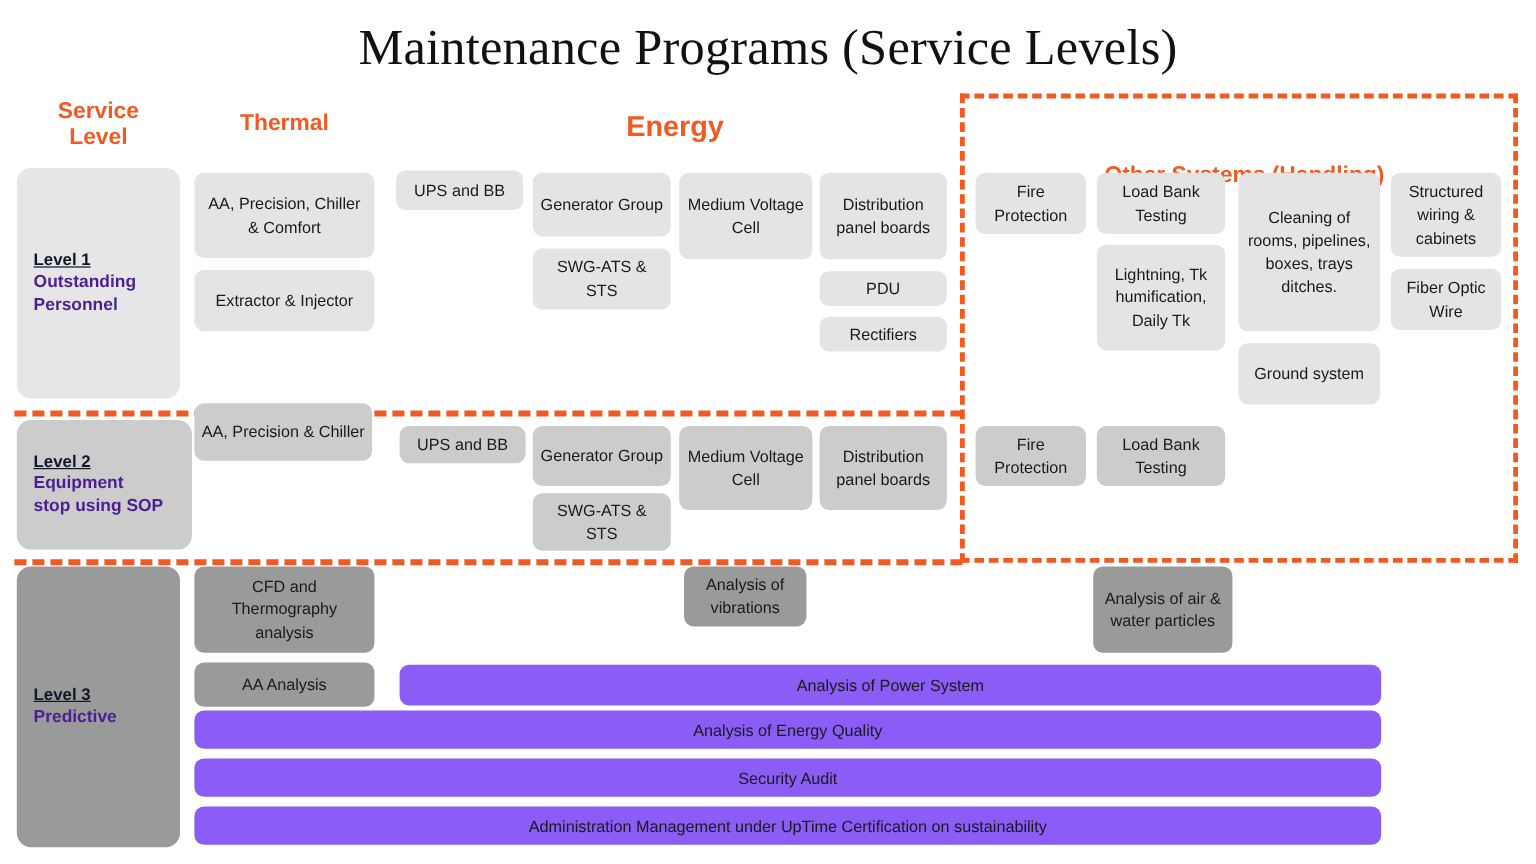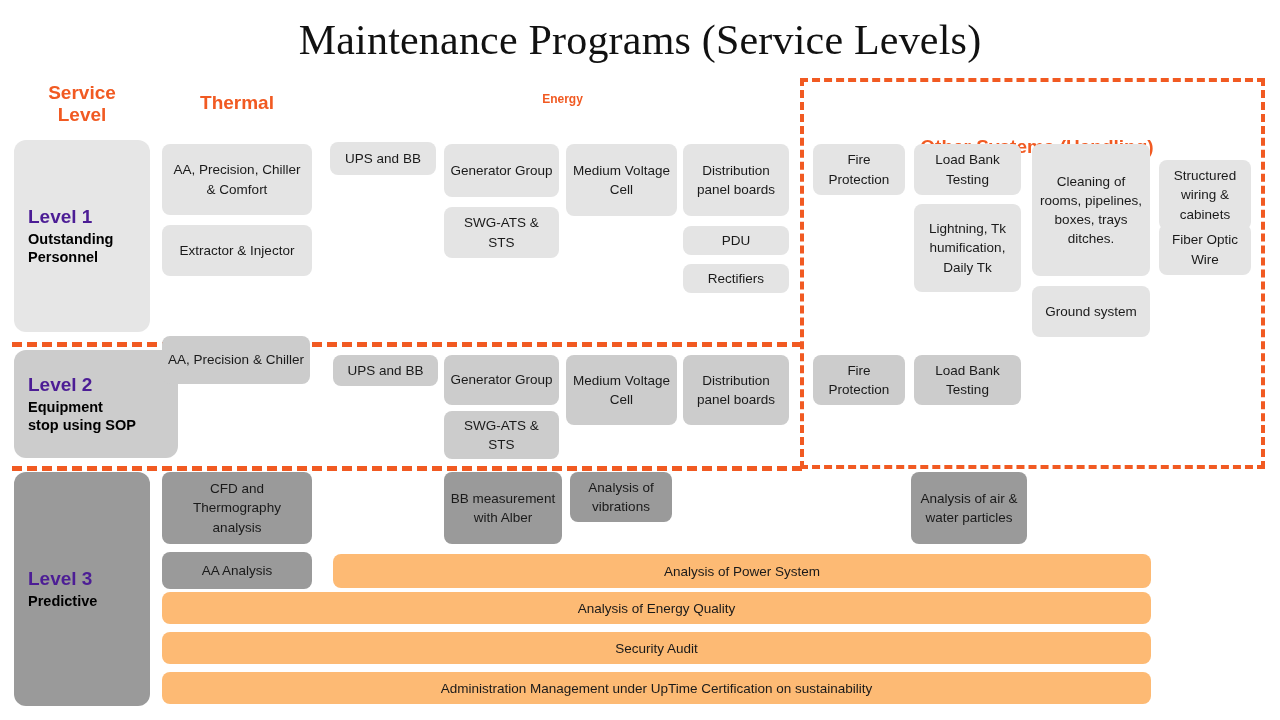--- a/index.html
+++ b/index.html
@@ -52,21 +52,21 @@
   .col-head.thermal {
     left: 162px;
     top: 92px;
     width: 150px;
     font-size: 19px;
   }
   .col-head.energy {
     left: 330px;
     top: 92px;
     width: 465px;
-    font-size: 12px;
+    font-size: 24px;
   }
   .col-head.other {
     left: 812px;
     top: 92px;
     width: 450px;
     font-size: 19px;
     margin-top: 44px;
   }
 
   
@@ -95,38 +95,39 @@
   .level-panel {
     position: absolute;
     border-radius: 12px;
     box-sizing: border-box;
     padding: 0 14px;
     display: flex;
     flex-direction: column;
     justify-content: center;
   }
   .level-panel .lvl-title {
-    font-size: 19px;
+    font-size: 14px;
     font-weight: bold;
-    color: #4c1d95;
+    color: #0f172a;
     line-height: 1.25;
     margin-bottom: 1px;
+    text-decoration: underline;
   }
   .level-panel .lvl-sub {
     font-size: 14.5px;
     font-weight: bold;
-    color: #000000;
+    color: #4c1d95;
     line-height: 1.3;
   }
   .level-panel.l1 {
     left: 14px; top: 140px; width: 136px; height: 192px;
     background: #e6e6e6;
   }
   .level-panel.l2 {
-    left: 14px; top: 350px; width: 164px; height: 108px;
+    left: 14px; top: 350px; width: 146px; height: 108px;
     background: #cccccc;
   }
   .level-panel.l3 {
     left: 14px; top: 472px; width: 136px; height: 234px;
     background: #9a9a9a;
   }
 
   
   .box {
     position: absolute;
@@ -141,21 +142,21 @@
     color: #1a1a1a;
     padding: 3px 6px;
   }
   .box.g1 { background: #e4e4e4; }
   .box.g2 { background: #cccccc; }
   .box.g3 { background: #9a9a9a; }
 
   .bar {
     position: absolute;
     border-radius: 8px;
-    background: #fdba74;
+    background: #8b5cf6;
     display: flex;
     align-items: center;
     justify-content: center;
     text-align: center;
     font-size: 13.5px;
     color: #1a1a1a;
     box-sizing: border-box;
   }
 </style>
 </head>
@@ -193,21 +194,21 @@
   <div class="box g1" style="left:566px; top:144px; width:111px; height:72px;">Medium Voltage Cell</div>
   <div class="box g1" style="left:683px; top:144px; width:106px; height:72px;">Distribution panel boards</div>
   <div class="box g1" style="left:683px; top:226px; width:106px; height:29px;">PDU</div>
   <div class="box g1" style="left:683px; top:264px; width:106px; height:29px;">Rectifiers</div>
 
   <div class="box g1" style="left:813px; top:144px; width:92px; height:51px;">Fire Protection</div>
   <div class="box g1" style="left:914px; top:144px; width:107px; height:51px;">Load Bank Testing</div>
   <div class="box g1" style="left:914px; top:204px; width:107px; height:88px;">Lightning, Tk humification, Daily Tk</div>
   <div class="box g1" style="left:1032px; top:144px; width:118px; height:132px;">Cleaning of rooms, pipelines, boxes, trays ditches.</div>
   <div class="box g1" style="left:1032px; top:286px; width:118px; height:51px;">Ground system</div>
-  <div class="box g1" style="left:1159px; top:144px; width:92px; height:70px;margin-top:16px;">Structured wiring &amp; cabinets</div>
+  <div class="box g1" style="left:1159px; top:144px; width:92px; height:70px;">Structured wiring &amp; cabinets</div>
   <div class="box g1" style="left:1159px; top:224px; width:92px; height:51px;">Fiber Optic Wire</div>
 
   <div class="level-panel l2">
     <div class="lvl-title">Level 2</div>
     <div class="lvl-sub">Equipment</div>
     <div class="lvl-sub">stop using SOP</div>
   </div>
 
   <div class="box g2" style="left:162px; top:336px; width:148px; height:48px;">AA, Precision &amp; Chiller</div>
 
@@ -220,21 +221,20 @@
   <div class="box g2" style="left:813px; top:355px; width:92px; height:50px;">Fire Protection</div>
   <div class="box g2" style="left:914px; top:355px; width:107px; height:50px;">Load Bank Testing</div>
 
   <div class="level-panel l3">
     <div class="lvl-title">Level 3</div>
     <div class="lvl-sub">Predictive</div>
   </div>
 
   <div class="box g3" style="left:162px; top:472px; width:150px; height:72px;">CFD and Thermography analysis</div>
   <div class="box g3" style="left:162px; top:552px; width:150px; height:37px;">AA Analysis</div>
-  <div class="box g3" style="left:444px; top:472px; width:118px; height:72px;">BB measurement with Alber</div>
   <div class="box g3" style="left:570px; top:472px; width:102px; height:50px;">Analysis of vibrations</div>
   <div class="box g3" style="left:911px; top:472px; width:116px; height:72px;">Analysis of air &amp; water particles</div>
 
   <div class="bar" style="left:333px; top:554px; width:818px; height:34px;">Analysis of Power System</div>
   <div class="bar" style="left:162px; top:592px; width:989px; height:32px;">Analysis of Energy Quality</div>
   <div class="bar" style="left:162px; top:632px; width:989px; height:32px;">Security Audit</div>
   <div class="bar" style="left:162px; top:672px; width:989px; height:32px;">Administration Management under UpTime Certification on sustainability</div>
 
 </div>
 

